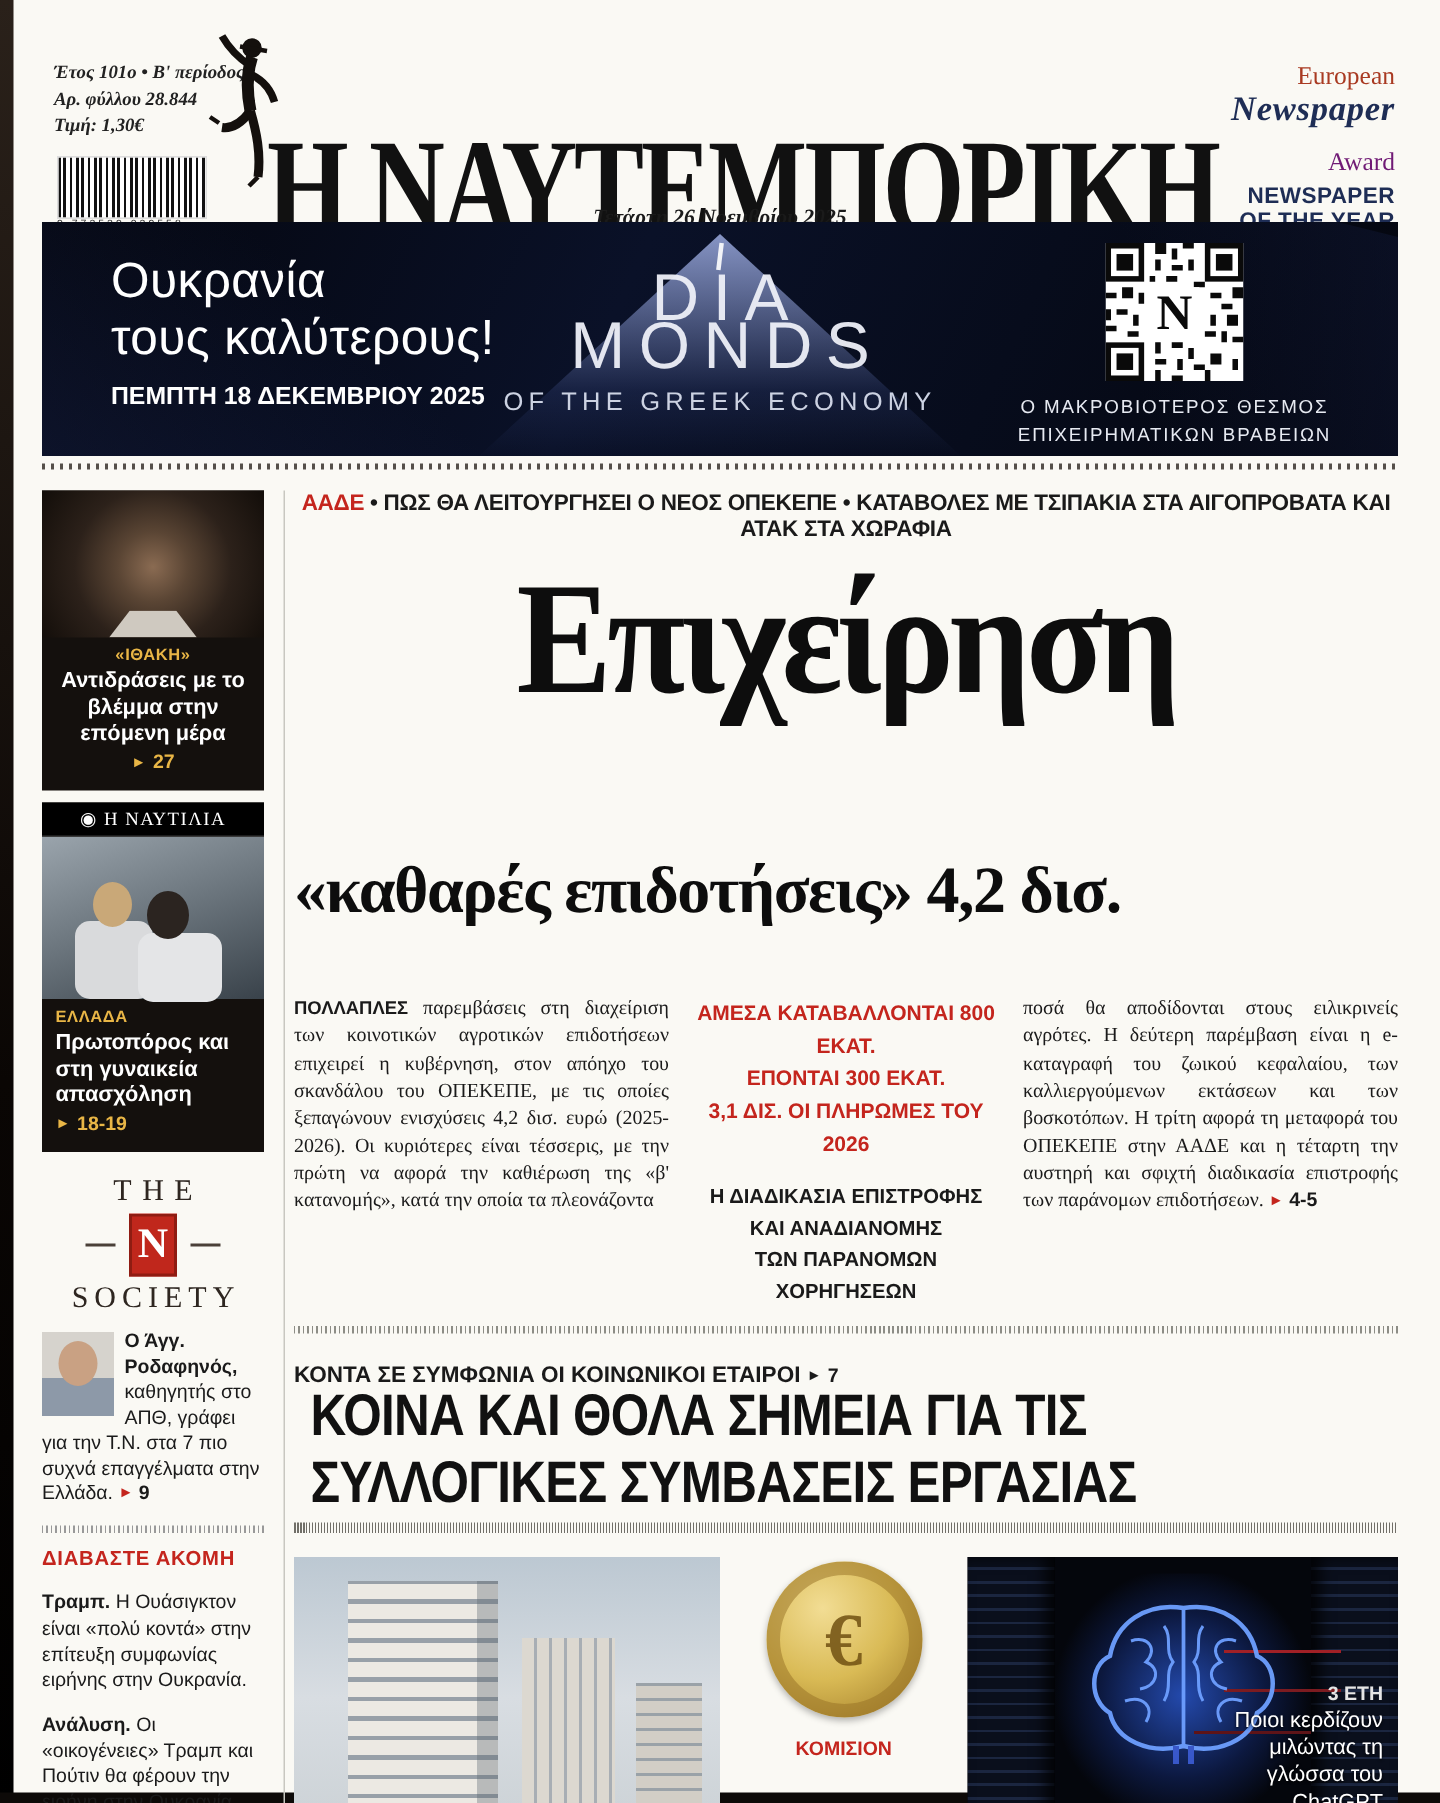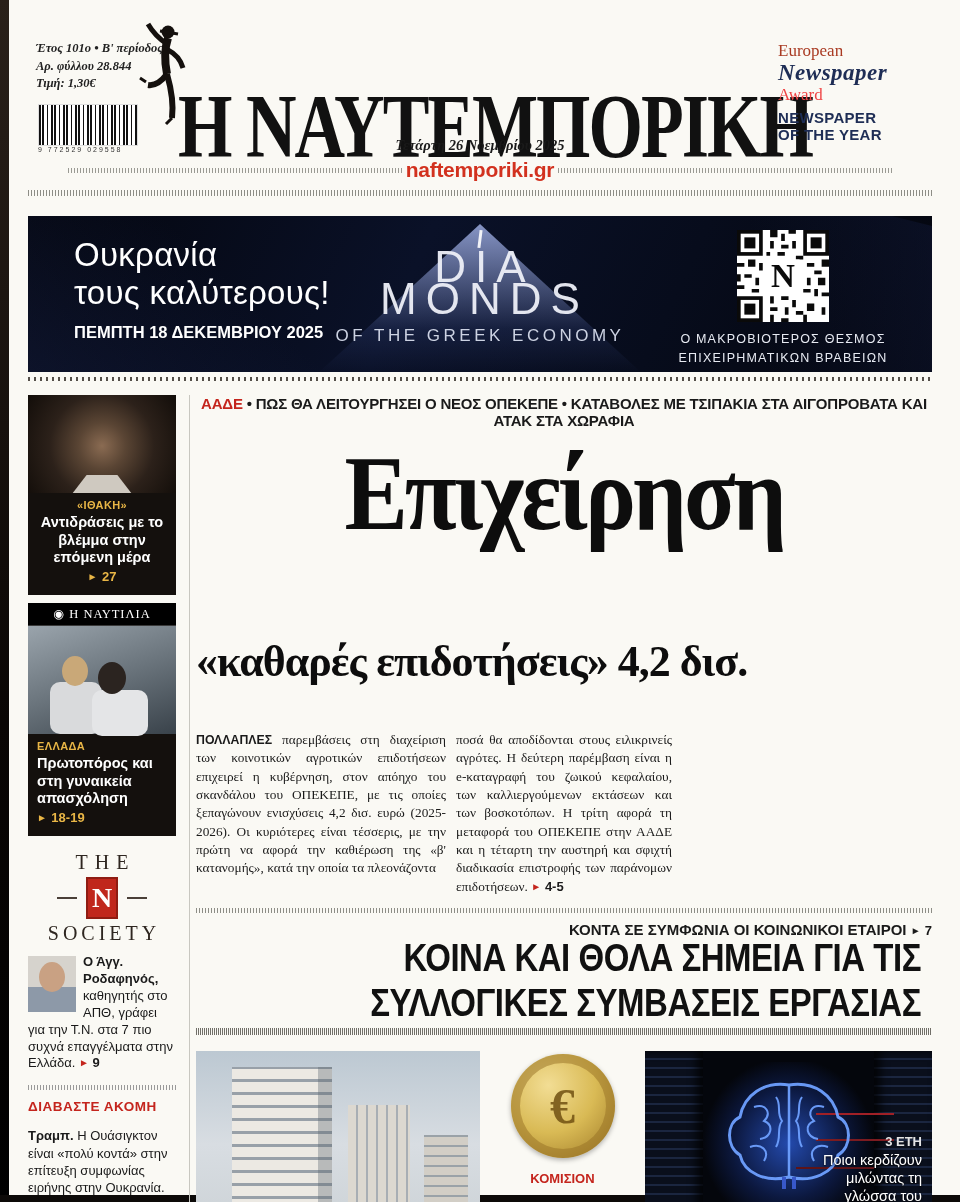--- a/index.html
+++ b/index.html
@@ -2,30 +2,30 @@
 <html><head>
 <meta charset="utf-8">
 <style>
   html,body{margin:0;padding:0}
   body{width:960px;height:1202px;background:#faf9f4;font-family:"Liberation Sans",sans-serif;color:#1a1a1a;position:relative;overflow:hidden}
   .scan-left{position:absolute;left:0;top:0;width:9px;height:100%;background:linear-gradient(180deg,#2a211a,#0a0604 60%,#000)}
   .scan-bottom{position:absolute;left:0;bottom:0;width:100%;height:7px;background:#0d0a08}
   .page{position:absolute;left:28px;top:0;width:904px}
 
   
-  .header{position:relative;height:216px}
+  .header{position:relative;height:148px}
   .pub-info{position:absolute;left:8px;top:40px;font-family:"Liberation Serif",serif;font-style:italic;font-weight:700;font-size:12.5px;line-height:1.4;color:#222}
   .barcode{position:absolute;left:10px;top:104px;width:98px;height:40px;background:repeating-linear-gradient(90deg,#111 0 2px,#fff 2px 3px,#111 3px 5px,#fff 5px 8px,#111 8px 9px,#fff 9px 12px);border:1px solid #ddd}
   .barcode-num{position:absolute;left:10px;top:146px;font-size:7px;letter-spacing:2px;color:#333}
   .hermes{position:absolute;left:110px;top:22px}
   .mast-title{position:absolute;left:150px;right:150px;top:28px;height:104px;text-align:center;font-family:"Liberation Serif",serif;font-weight:700;font-size:70px;letter-spacing:-2px;white-space:nowrap;transform:scale(1.0,1.3);transform-origin:center top;color:#111}
-  .award{position:absolute;right:2px;top:42px;width:152px;text-align:left;line-height:1.05}
+  .award{position:absolute;right:2px;top:42px;width:152px;text-align:right;line-height:1.05}
   .award-eu{font-family:"Liberation Serif",serif;color:#a93a22;font-size:17px}
   .award-news{font-family:"Liberation Serif",serif;font-weight:700;font-style:italic;font-size:23px;color:#1e2d55;letter-spacing:.5px;margin-top:1px}
-  .award-aw{font-family:"Liberation Serif",serif;color:#ef4444;font-size:17px;margin-top:1px}
+  .award-aw{font-family:"Liberation Serif",serif;color:#701a75;font-size:17px;margin-top:14px}
   .award-noty{font-weight:700;color:#1e2d55;font-size:15px;line-height:1.12;letter-spacing:.3px;margin-top:6px}
   .mast-date{position:absolute;left:0;right:0;top:137px;text-align:center;font-family:"Liberation Serif",serif;font-style:italic;font-weight:700;font-size:14.5px}
   .site-row{position:absolute;left:40px;right:40px;top:158px;display:flex;align-items:center;gap:4px}
   .site-rule{flex:1;height:5px;background:repeating-linear-gradient(90deg,#9a9a93 0 1px,transparent 1px 3px)}
   .site{color:#d2311e;font-weight:700;font-size:21px;letter-spacing:-.3px}
   .header-hatch{position:absolute;left:0;right:0;top:190px;height:6px;background:repeating-linear-gradient(90deg,#8d8d86 0 1px,transparent 1px 3px)}
 
   
   .banner{position:relative;height:156px;background:linear-gradient(115deg,#04060e 0%,#0a1128 42%,#070c1c 70%,#04060e 100%);overflow:hidden}
   .facet1{position:absolute;left:-80px;top:-60px;width:460px;height:300px;background:linear-gradient(60deg,rgba(28,40,86,.55),transparent 60%);transform:rotate(-16deg)}
@@ -87,21 +87,21 @@
   .ctr-red{color:#c4251d;font-weight:700;font-size:14px;line-height:1.55}
   .ctr-blk{font-weight:700;font-size:13.5px;line-height:1.55;margin-top:15px}
   .pageref{white-space:nowrap;font-family:"Liberation Sans",sans-serif}
   .pr-arrow{color:#c4251d;font-size:10px;vertical-align:1px}
   .pr-num{font-weight:700;font-size:13px;color:#1a1a1a}
   .pageref.yellow .pr-arrow,.pageref.yellow .pr-num{color:#e9b646}
   .hatch{height:5px;background:repeating-linear-gradient(90deg,#8d8d86 0 1px,transparent 1px 3px)}
   .hatch.m{margin:12px 0 8px}
   .hatch.heavy{height:7px;background:repeating-linear-gradient(90deg,#716f68 0 1px,transparent 1px 2px);margin:9px 0 0}
 
-  .strip{text-align:right;margin-top:8px}
+  .strip{text-align:left;margin-top:19px}
   .strip-kicker{font-weight:700;font-size:15px}
   .strip-head{font-weight:700;font-size:34px;letter-spacing:-.5px;margin-top:3px;transform:scale(.97,1.15);transform-origin:center;color:#111}
 
   
   .bot-grid{display:grid;grid-template-columns:284px 135px 287px;gap:15px;margin-top:16px}
   .tagline{color:#c4251d;font-weight:700;font-size:13px;margin-top:10px}
 
   .photo-city{height:180px;position:relative;background:linear-gradient(#bcc8d2 0%,#d8dde2 52%,#ccd2d6 100%);overflow:hidden}
   .bldA{position:absolute;left:36px;top:16px;width:100px;height:168px;background:repeating-linear-gradient(0deg,#ece9e3 0 10px,#98a0a8 10px 13px);box-shadow:inset -14px 0 0 rgba(90,100,110,.35)}
   .bldB{position:absolute;left:152px;top:54px;width:62px;height:130px;background:repeating-linear-gradient(90deg,#dcd8d0 0 8px,#a8aeb4 8px 10px)}
@@ -298,20 +298,30 @@
       </div>
 
       <h2 class="headline">Επιχείρηση</h2>
       <h3 class="subhead">«καθαρές επιδοτήσεις» 4,2 δισ.</h3>
 
       <div class="lead-cols">
         <p style="margin:0">
           <span class="lead-sans">ΠΟΛΛΑΠΛΕΣ</span>
           <span>παρεμβάσεις στη διαχείριση των κοινοτικών αγροτικών επιδοτήσεων επιχειρεί η κυβέρνηση, στον απόηχο του σκανδάλου του ΟΠΕΚΕΠΕ, με τις οποίες ξεπαγώνουν ενισχύσεις 4,2 δισ. ευρώ (2025-2026). Οι κυριότερες είναι τέσσερις, με την πρώτη να αφορά την καθιέρωση της «β' κατανομής», κατά την οποία τα πλεονάζοντα</span>
         </p>
+        <div class="ctr">
+          <div class="ctr-red">ΑΜΕΣΑ ΚΑΤΑΒΑΛΛΟΝΤΑΙ 800 ΕΚΑΤ.</div>
+          <div class="ctr-red">ΕΠΟΝΤΑΙ 300 ΕΚΑΤ.</div>
+          <div class="ctr-red">3,1 ΔΙΣ. ΟΙ ΠΛΗΡΩΜΕΣ ΤΟΥ 2026</div>
+          <div class="ctr-blk">
+            <div>Η ΔΙΑΔΙΚΑΣΙΑ ΕΠΙΣΤΡΟΦΗΣ</div>
+            <div>ΚΑΙ ΑΝΑΔΙΑΝΟΜΗΣ</div>
+            <div>ΤΩΝ ΠΑΡΑΝΟΜΩΝ ΧΟΡΗΓΗΣΕΩΝ</div>
+          </div>
+        </div>
         <p style="margin:0">
           <span>ποσά θα αποδίδονται στους ειλικρινείς αγρότες. Η δεύτερη παρέμβαση είναι η e-καταγραφή του ζωικού κεφαλαίου, των καλλιεργούμενων εκτάσεων και των βοσκοτόπων. Η τρίτη αφορά τη μεταφορά του ΟΠΕΚΕΠΕ στην ΑΑΔΕ και η τέταρτη την αυστηρή και σφιχτή διαδικασία επιστροφής των παράνομων επιδοτήσεων.</span>
           <span class="pageref"><span class="pr-arrow">►</span> <span class="pr-num">4-5</span></span>
         </p>
       </div>
 
       <div class="hatch m"></div>
 
       <div class="strip">
         <div class="strip-kicker">

